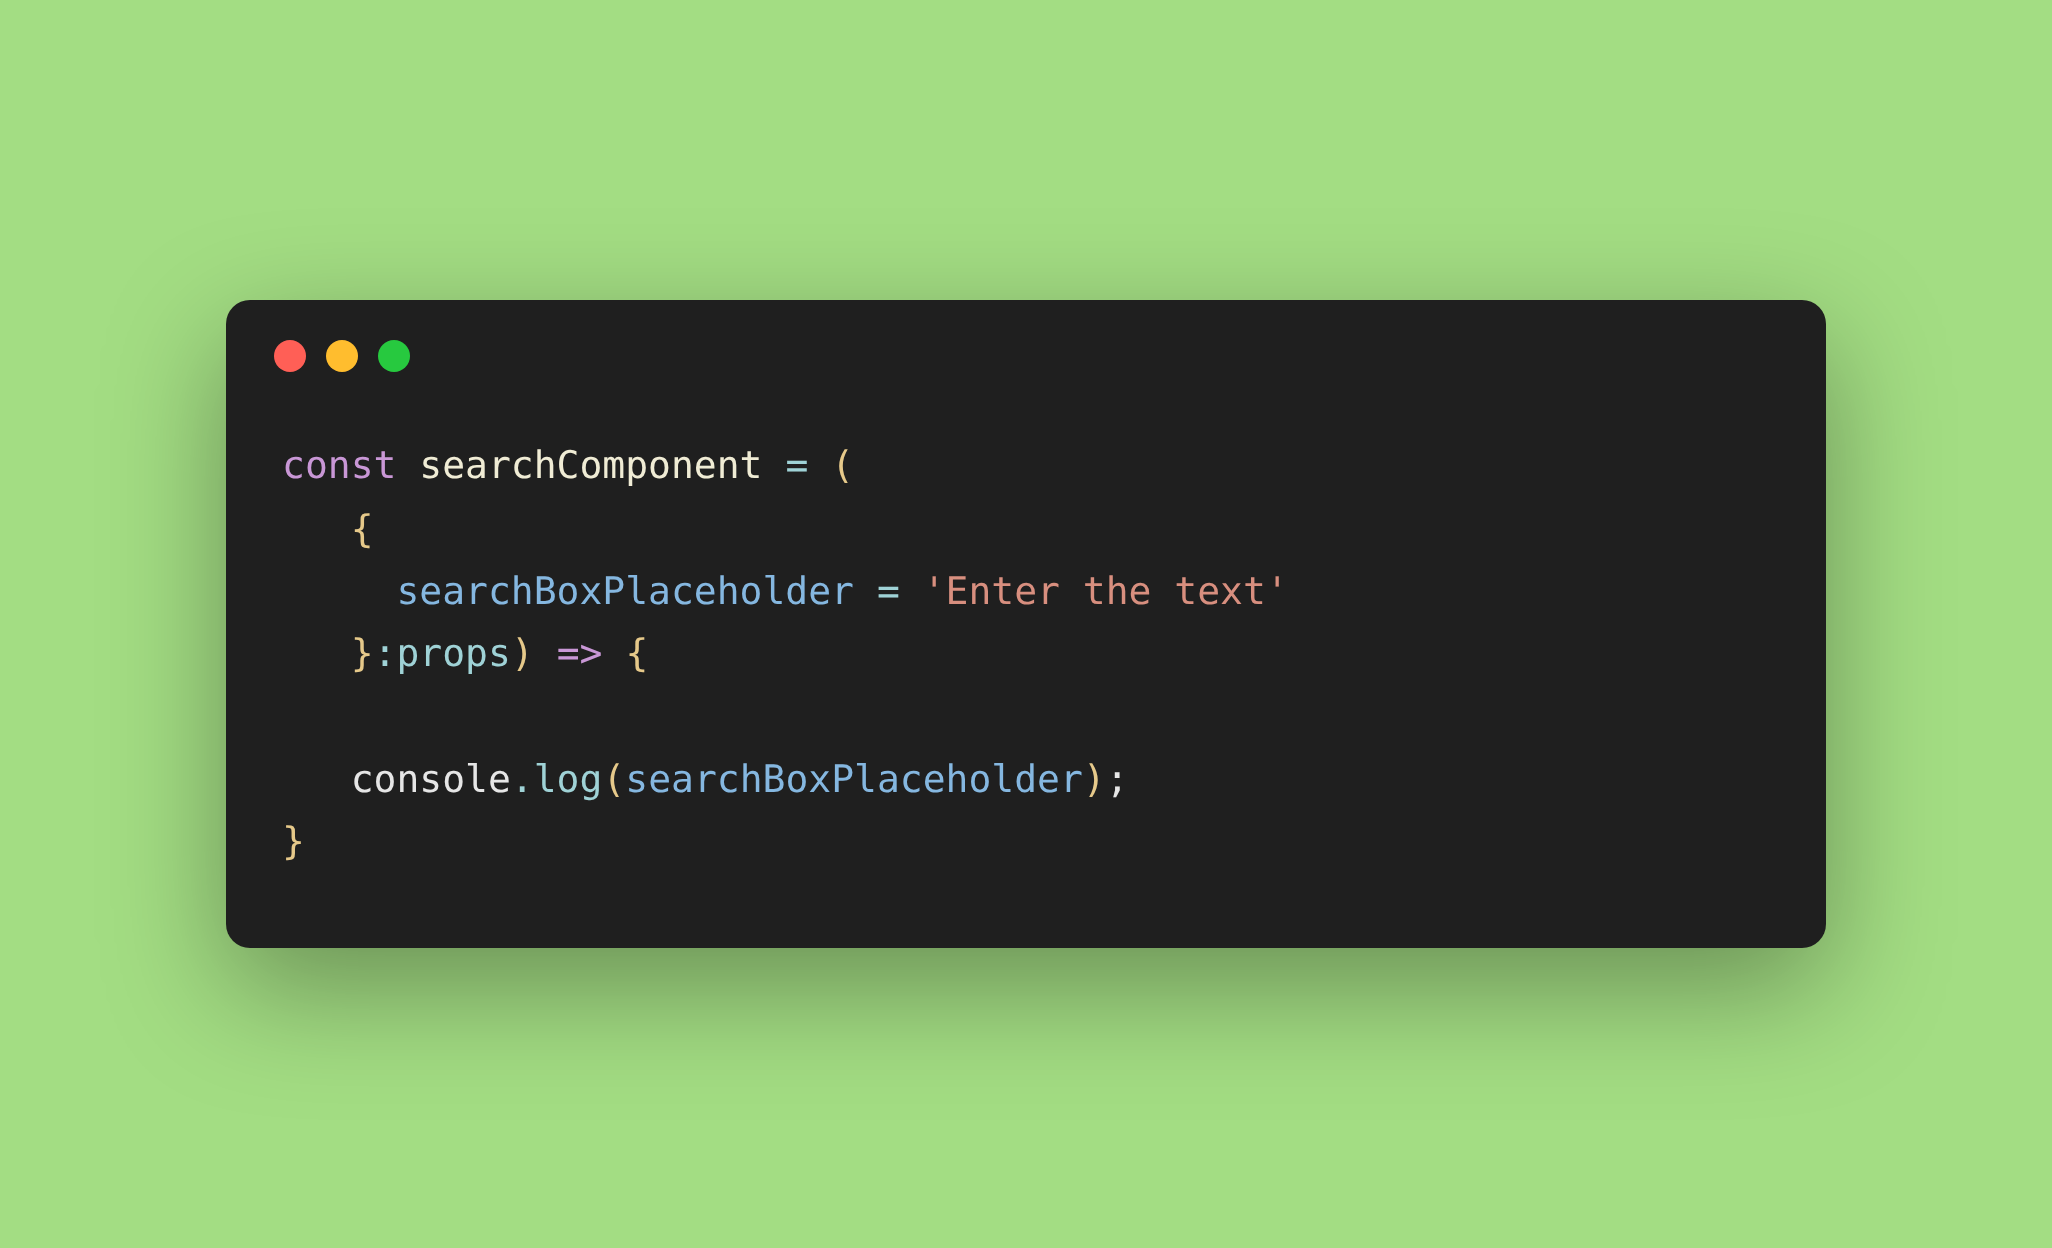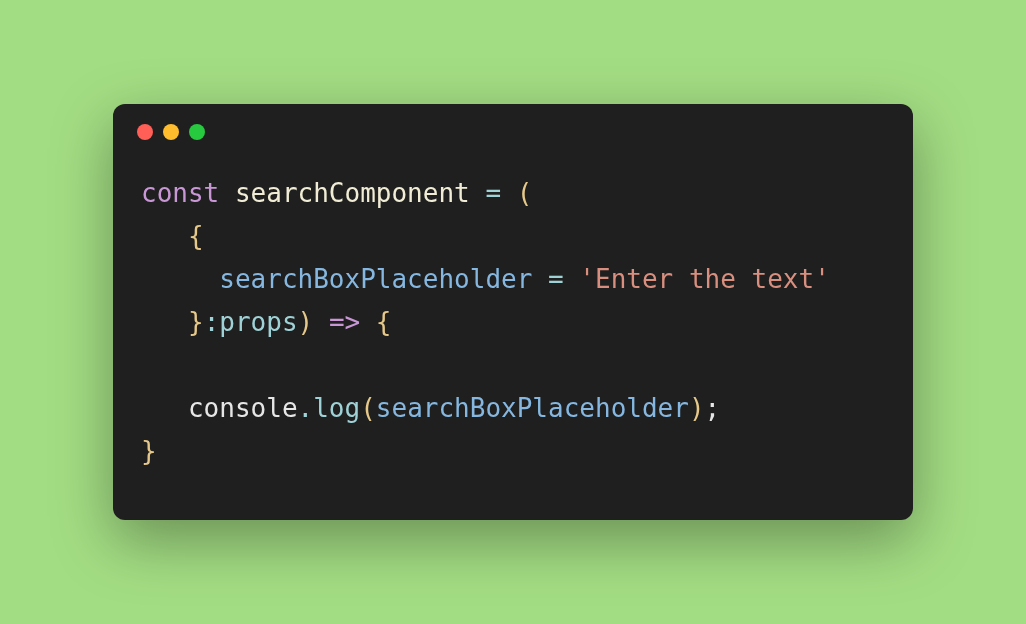--- a/index.html
+++ b/index.html
@@ -31,22 +31,22 @@
     }
     .dot {
       width: 16px;
       height: 16px;
       border-radius: 50%;
     }
     .dot-red { background: #ff5f56; }
     .dot-yellow { background: #ffbd2e; }
     .dot-green { background: #27c93f; }
     .code-area {
-      padding: 32px 28px 47px 28px;
-      font-size: 26px;
+      padding: 32px 28px 36px 28px;
+      font-size: 19px;
       line-height: 1.65;
       white-space: pre;
       color: #e6e6e6;
     }
     .tok-keyword { color: #c997d6; }
     .tok-ident { color: #f0ecd5; }
     .tok-prop { color: #85b7e0; }
     .tok-op { color: #9fd2d6; }
     .tok-punc { color: #e6c98a; }
     .tok-type { color: #9fd2d6; }

